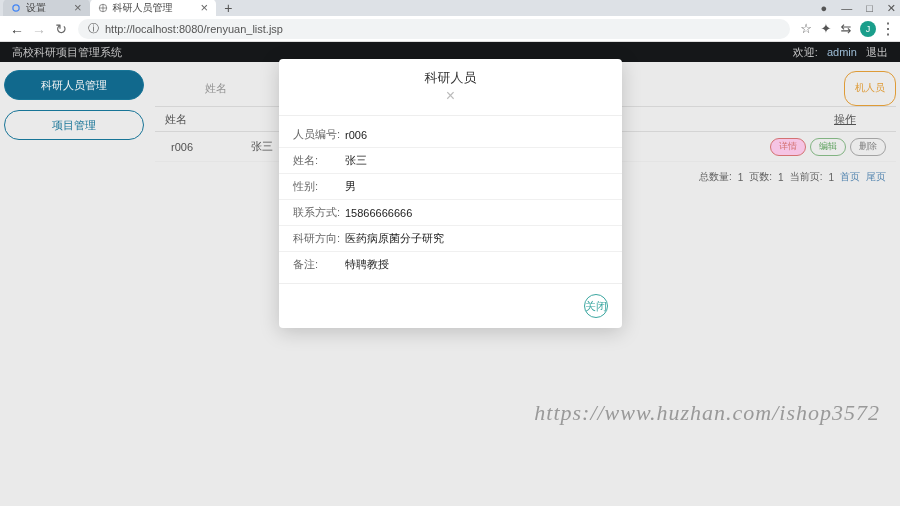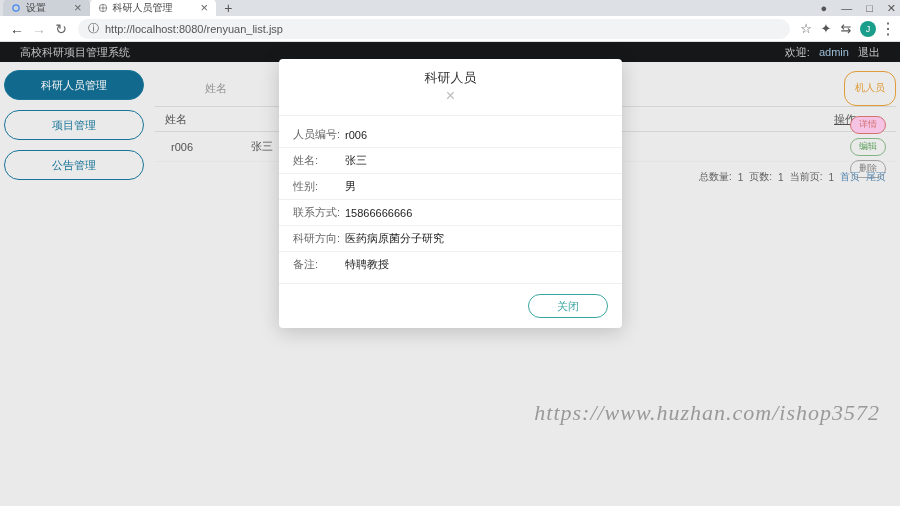--- a/index.html
+++ b/index.html
@@ -19,62 +19,62 @@
     .addr-bar { height: 26px; background: #fff; display: flex; align-items: center; padding: 0 6px; border-bottom: 1px solid #ddd; }
     .nav-btn { width: 22px; text-align: center; color: #666; font-size: 14px; }
     .nav-back { color: #333; }
     .url-field { flex: 1; height: 20px; background: #f1f3f4; border-radius: 10px; padding: 0 10px; font-size: 11px; color: #555; display: flex; align-items: center; margin: 0 6px; }
     .url-field .info-ic { margin-right: 6px; font-size: 11px; }
     .ext-ic { width: 20px; text-align: center; color: #555; font-size: 13px; }
     .avatar { width: 16px; height: 16px; background: #1a9e8b; color: #fff; border-radius: 50%; font-size: 9px; display: flex; align-items: center; justify-content: center; margin: 0 4px; }
     .menu-dots { width: 14px; text-align: center; color: #555; }
     
     
-    .app-header { height: 20px; background: #16181b; color: #ccc; display: flex; align-items: center; justify-content: space-between; padding: 0 20px; font-size: 11px; }
+    .app-header { height: 20px; background: #16181b; color: #ccc; display: flex; align-items: center; justify-content: space-between; padding: 0 12px; font-size: 11px; }
     .hdr-right span { margin-left: 6px; }
     .hdr-right .user { color: #a2c3dc; }
     
     
     .sidebar { position: absolute; top: 70px; left: 4px; width: 140px; }
     .side-btn { height: 30px; border: 1px solid #1a7a9e; border-radius: 16px; display: flex; align-items: center; justify-content: center; font-size: 11px; color: #1a7a9e; margin-bottom: 10px; }
     .side-btn.sel { background: #126e93; color: #fff; }
     
     
     .main { position: absolute; top: 70px; left: 155px; right: 4px; }
     .search-row { display: flex; align-items: center; height: 36px; padding: 4px 0; }
     .search-label { font-size: 11px; color: #999; margin-right: 6px; padding-left: 50px; }
     .add-btn { margin-left: auto; height: 35px; padding: 0 10px; border: 1px solid #e8a23a; color: #e8a23a; border-radius: 12px; font-size: 10px; display: flex; align-items: center; }
     
     .table-hdr { display: flex; align-items: center; height: 26px; border-top: 1px solid #ddd; border-bottom: 1px solid #ddd; font-size: 11px; color: #555; padding: 0 10px; }
     .col-id { width: 80px; padding-left: 40px; }
     .col-name { width: 60px; }
     .col-ops { margin-left: auto; margin-right: 30px; text-decoration: underline; }
     
     .table-row { display: flex; align-items: center; height: 30px; font-size: 11px; color: #555; padding: 0 10px; border-bottom: 1px solid #eee; }
-    .row-ops { margin-left: auto; display: flex; gap: 4px; flex-direction: column; }
+    .row-ops { margin-left: auto; display: flex; gap: 4px; }
     .op-btn { height: 18px; padding: 0 8px; border-radius: 10px; font-size: 9px; display: flex; align-items: center; }
     .op-view { border: 1px solid #d77; color: #d77; background: #fce; }
     .op-edit { border: 1px solid #8b8; color: #6a6; }
     .op-del { border: 1px solid #aaa; color: #888; }
     
     .pager { display: flex; align-items: center; justify-content: flex-end; font-size: 10px; color: #666; padding: 8px 10px; gap: 6px; }
     .pager .link { color: #5b8db8; }
     
     
     .modal-backdrop { position: absolute; inset: 42px 0 0 0; background: rgba(0,0,0,0.04); }
     .modal { position: absolute; top: 59px; left: 279px; width: 343px; background: #fff; border-radius: 4px; box-shadow: 0 4px 20px rgba(0,0,0,0.18); }
     .modal-hdr { display: flex; align-items: center; justify-content: space-between; padding: 10px 14px; font-size: 13px; color: #333; border-bottom: 1px solid #eee; flex-direction: column; }
     .modal-x { color: #bbb; font-size: 16px; }
     .modal-body { padding: 6px 0; }
     .field-row { display: flex; align-items: center; font-size: 11px; padding: 5px 14px; border-bottom: 1px solid #f0f0f0; }
     .field-row:last-child { border-bottom: none; }
     .field-lbl { width: 52px; color: #666; }
     .field-val { color: #222; font-weight: 500; }
     .modal-ftr { display: flex; justify-content: flex-end; padding: 10px 14px; border-top: 1px solid #eee; }
-    .close-btn { height: 24px; padding: 0 28px; border: 1.5px solid #3aa6a0; color: #3aa6a0; border-radius: 13px; font-size: 11px; display: flex; align-items: center; background: #fff; }
+    .close-btn { height: 24px; padding: 0 0; border: 1.5px solid #3aa6a0; color: #3aa6a0; border-radius: 13px; font-size: 11px; display: flex; align-items: center; background: #fff; }
     
     .watermark { position: absolute; bottom: 80px; right: 20px; font-size: 22px; color: #999; font-family: serif; font-style: italic; letter-spacing: 1px; }
   </style>
 </head>
 <body>
 
 <div class="tab-bar">
   <div class="tab inactive">
     <span class="tab-icon"><svg viewBox="0 0 16 16">
           <circle cx="8" cy="8" r="5" fill="none" stroke="#4285f4" stroke-width="2"></circle>
@@ -122,23 +122,20 @@
     <span>退出</span>
   </div>
 </div>
 
 <div class="sidebar">
   <div class="side-btn sel">
       <span>科研人员管理</span>
     </div>
   <div class="side-btn">
       <span>项目管理</span>
-    </div>
-  <div class="side-btn">
-      <span>公告管理</span>
     </div>
 </div>
 
 <div class="main">
   <div class="search-row">
     <span class="search-label">姓名</span>
     <div class="add-btn">
         <span>机人员</span>
       </div>
   </div>

